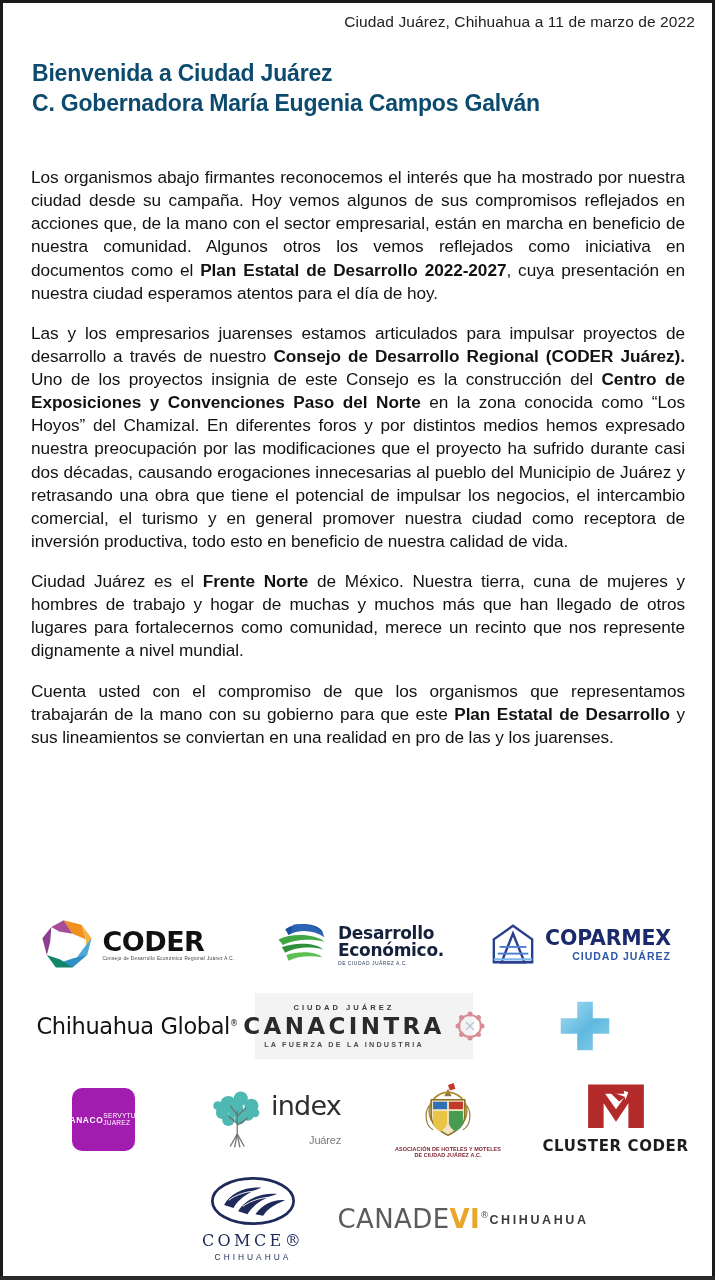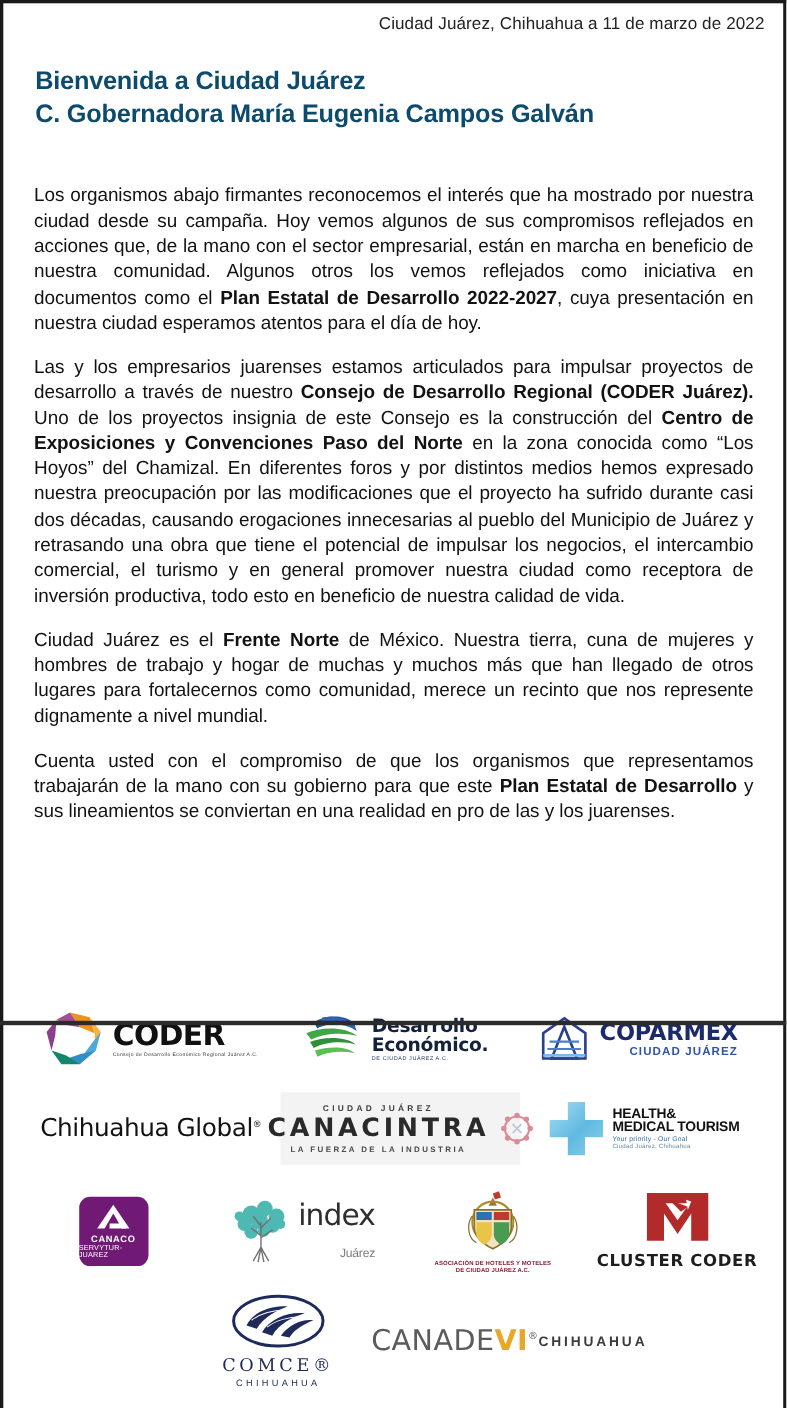--- a/index.html
+++ b/index.html
@@ -10,21 +10,21 @@
   body {
     width: 715px;
     height: 1280px;
     font-family: "Liberation Sans", sans-serif;
     color: #111111;
     position: relative;
     overflow: hidden;
   }
   .page {
     width: 715px;
-    height: 932px;
+    height: 1280px;
     box-sizing: border-box;
     padding: 0;
     position: relative;
     background: #fff;
   }
   .rule-top {
     position: absolute;
     top: 0; left: 0;
     width: 715px;
     height: 3px;
@@ -183,22 +183,22 @@
   .hmt { gap: 7px; }
   .hmt-mark { width: 52px; height: 52px; flex: none; }
   .hmt-text { line-height: 1.02; }
   .hmt-l1 { font-size: 12.6px; font-weight: bold; color: #111; letter-spacing: -0.2px;}
   .hmt-l2 { font-size: 12.6px; font-weight: bold; color: #111; letter-spacing: -0.2px;}
   .hmt-l3 { font-size: 6.2px; color: #2f6f9e; letter-spacing: 0.2px; margin-top: 2px;}
   .hmt-l4 { font-size: 5.6px; color: #6a8ba3; letter-spacing: 0.2px; margin-top: 1px;}
 
   
   .canaco-tile {
-    width: 63px; height: 63px; background: #701a75; border-radius: 10px;
-    display: flex; flex-direction: column; align-items: center;
+    width: 63px; height: 63px; background: #a21caf; border-radius: 10px;
+    display: flex; flex-direction: row; align-items: center;
     justify-content: center; color: #fff;
   }
   .canaco-mark { width: 34px; height: 26px; }
   .canaco-n1 { font-size: 8.4px; font-weight: bold; letter-spacing: 0.6px; margin-top: 2px;}
   .canaco-n2 { font-size: 6.6px; letter-spacing: 0.2px; }
 
   
   .index { gap: 3px; }
   .index-mark { width: 58px; height: 62px; flex: none; }
   .index-text { line-height: 1; }
@@ -374,26 +374,20 @@
         <svg class="hmt-mark" viewBox="0 0 60 60">
           <defs>
             <linearGradient id="crossGrad" x1="0" y1="0" x2="1" y2="1">
               <stop offset="0%" stop-color="#a9dcf2"></stop>
               <stop offset="55%" stop-color="#5fb9e0"></stop>
               <stop offset="100%" stop-color="#8fd0ea"></stop>
             </linearGradient>
           </defs>
           <path d="M21,2 H39 V21 H58 V39 H39 V58 H21 V39 H2 V21 H21 Z" fill="url(#crossGrad)"></path>
         </svg>
-        <div class="hmt-text">
-          <div class="hmt-l1">HEALTH&amp;</div>
-          <div class="hmt-l2">MEDICAL TOURISM</div>
-          <div class="hmt-l3">Your priority - Our Goal</div>
-          <div class="hmt-l4">Ciudad Juárez, Chihuahua</div>
-        </div>
       </div>
 
     </div>
 
     <div class="logo-row r3">
 
       <div class="logo-cell" style="width:170px">
         <div class="canaco-tile">
           <svg class="canaco-mark" viewBox="0 0 60 46">
             <path d="M30,4 L56,42 H44 L30,18 L16,42 H4 Z" fill="#ffffff"></path>

